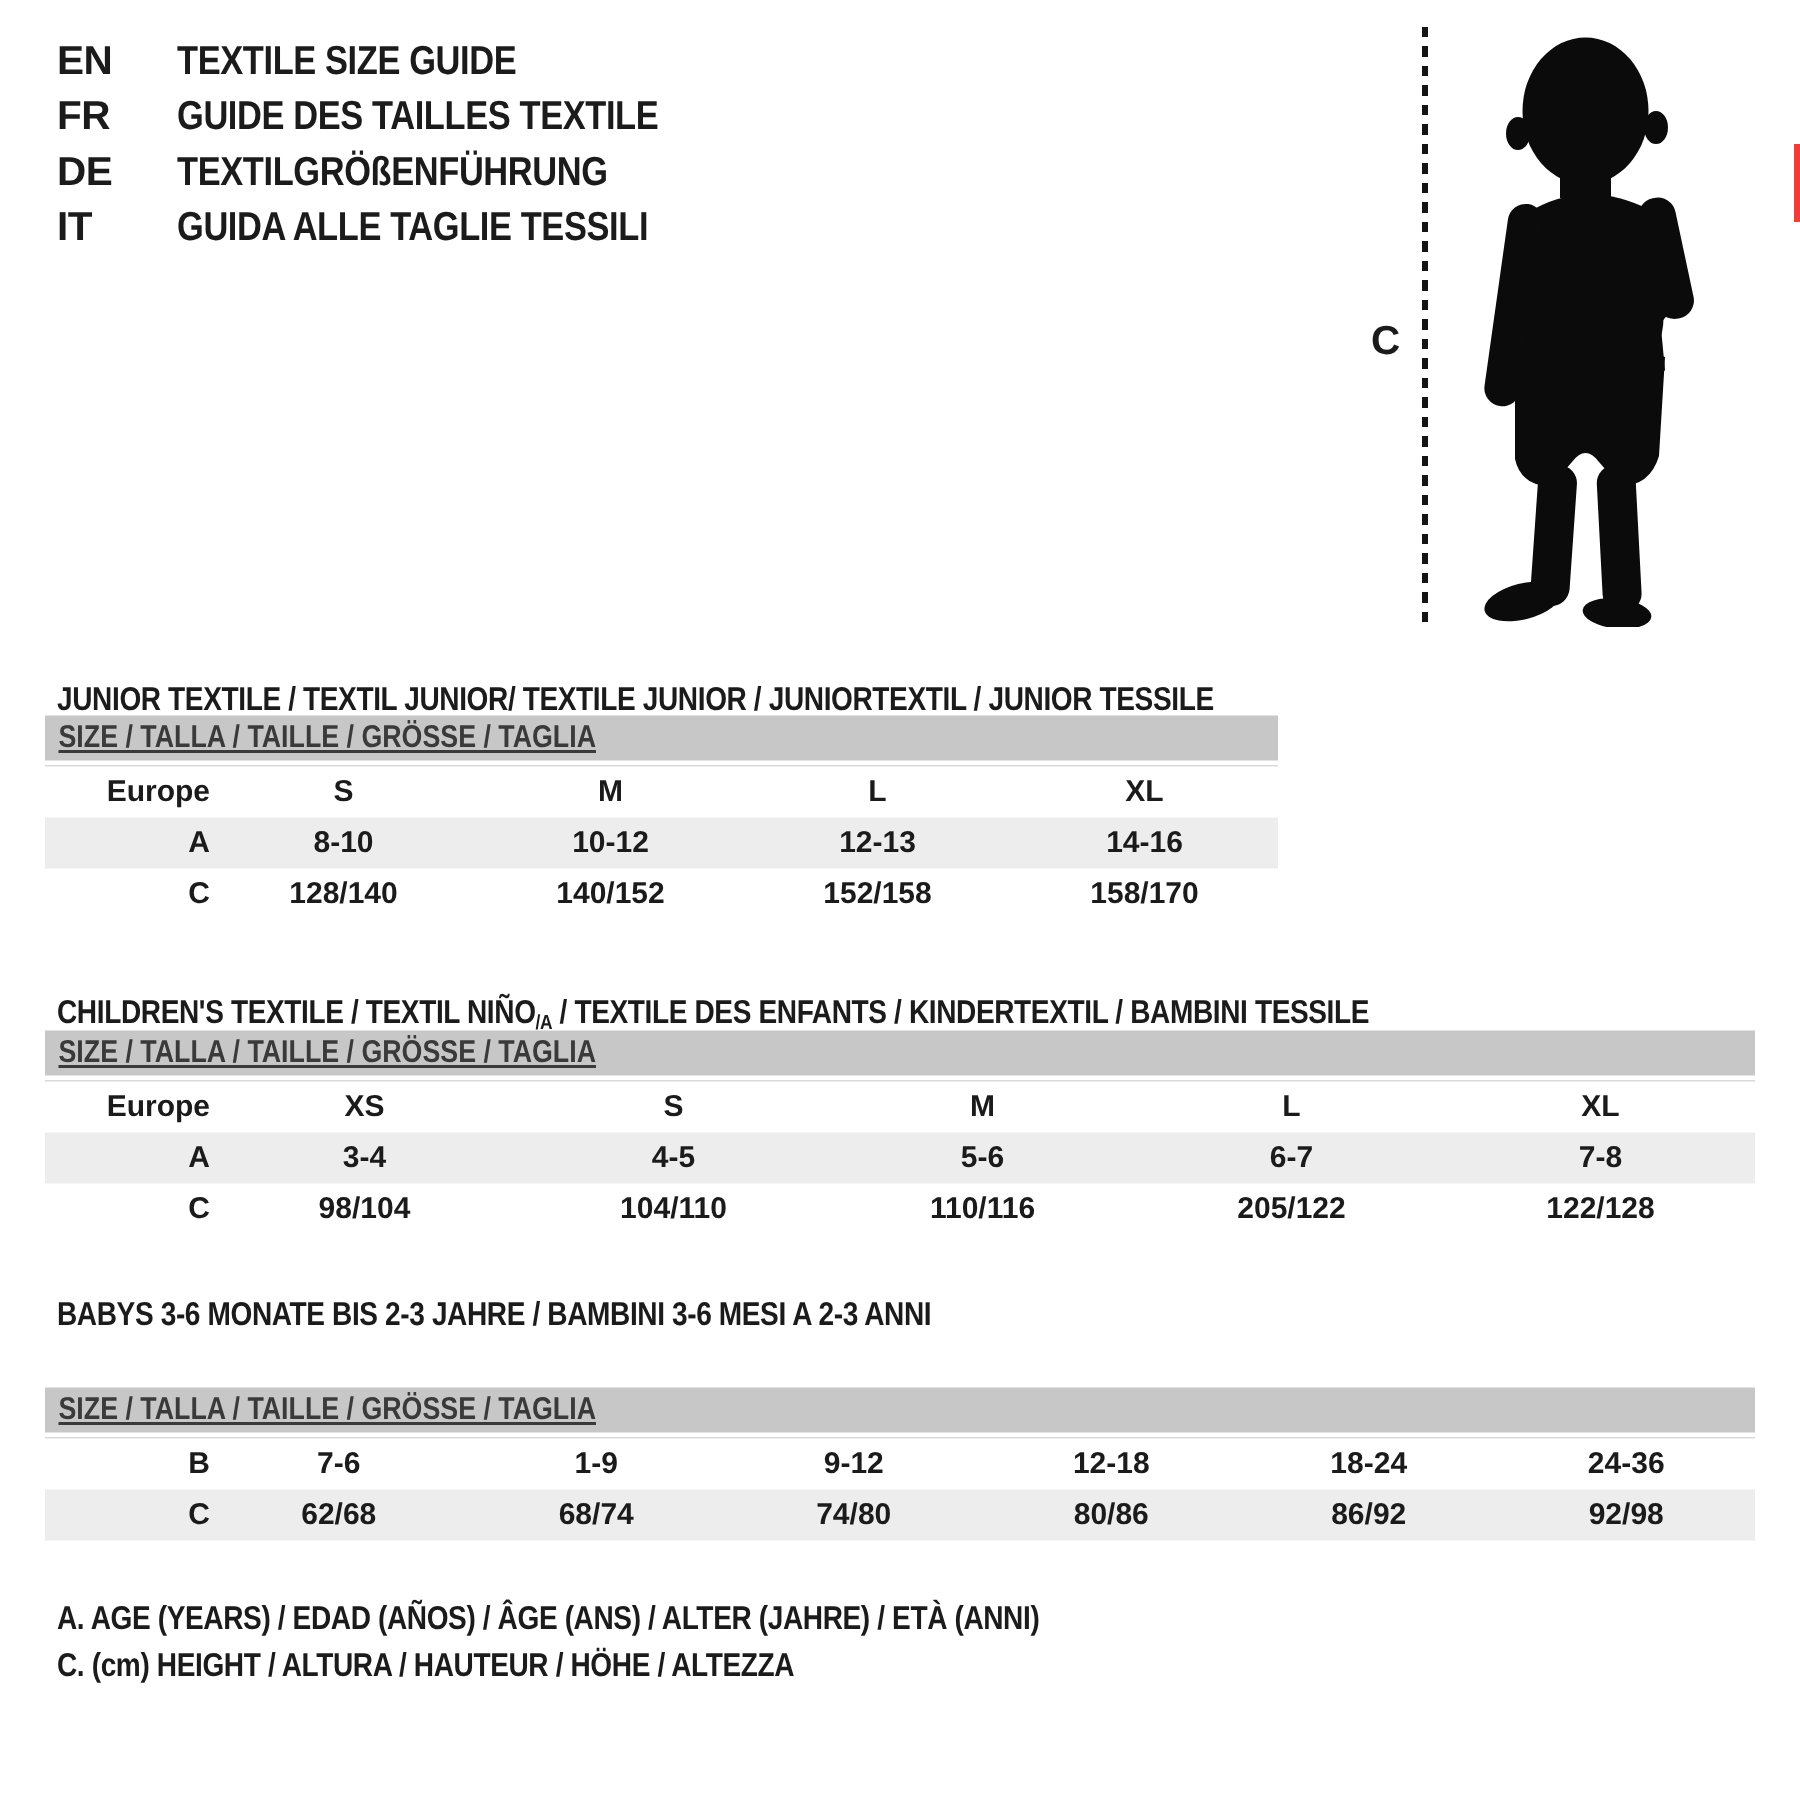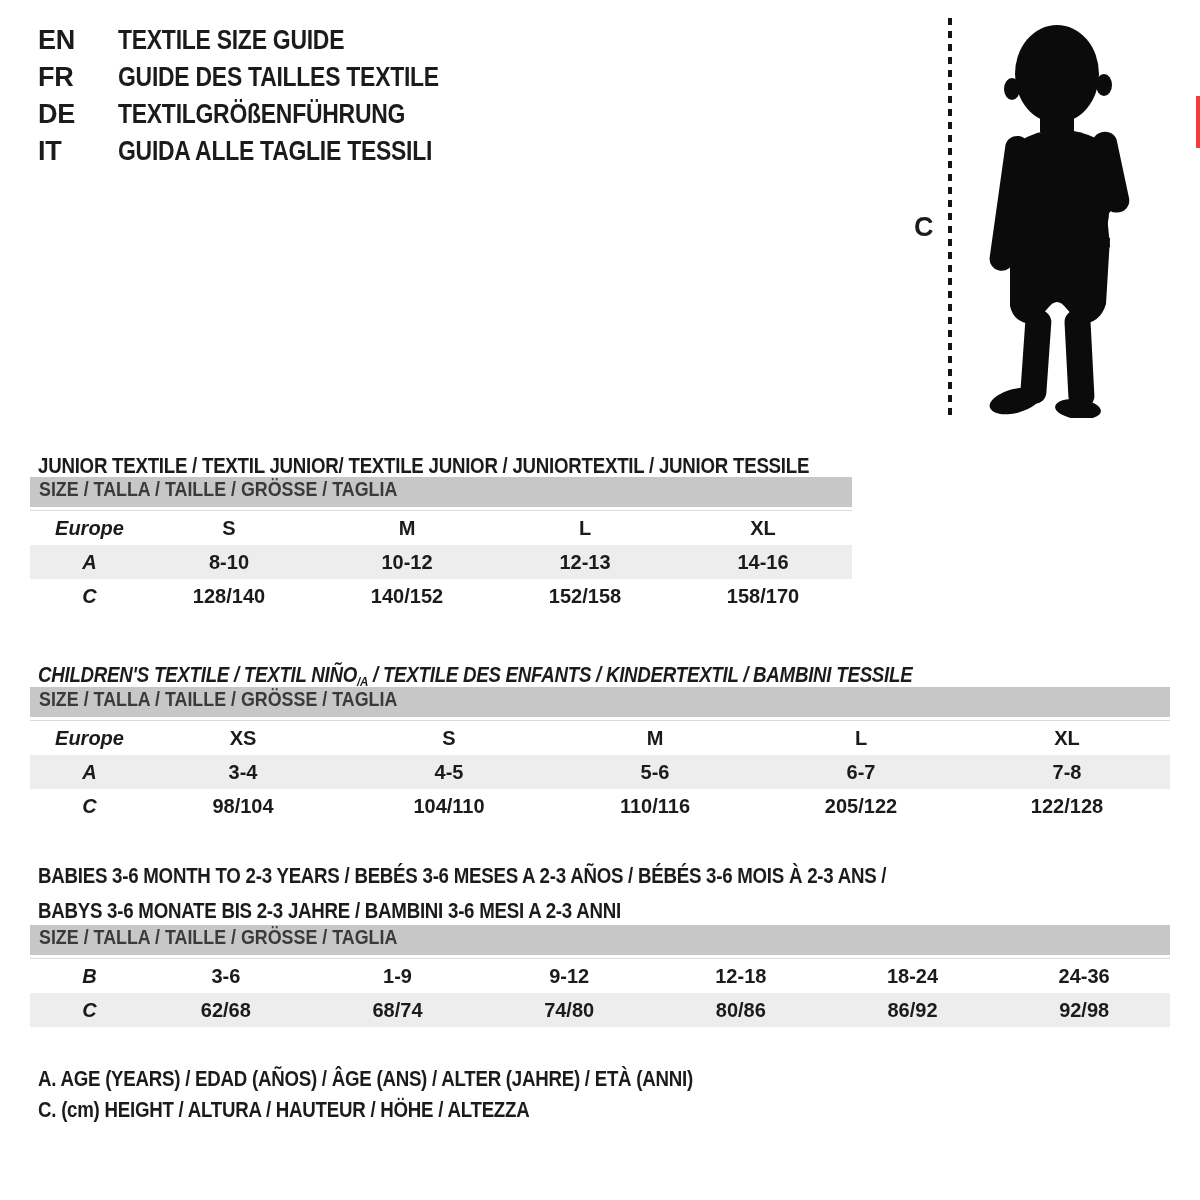--- a/index.html
+++ b/index.html
@@ -21,36 +21,36 @@
     position:absolute; left:948px; top:18px; width:4px; height:400px;
     background:repeating-linear-gradient(180deg, #141414 0 7px, transparent 7px 13px);
   }
   .measure-label { position:absolute; left:914px; top:212px; font-size:27px; }
   .toddler { position:absolute; left:960px; top:12px; width:180px; height:406px; }
   .toddler * { fill:var(--silhouette,#0b0b0b); }
 
   
   .sec-heading { position:absolute; left:38px; font-size:22px; line-height:35px; letter-spacing:-0.3px; }
   .h-junior   { top:430px; }
-  .h-children { top:639px;font-style:italic; }
+  .h-children { top:639px; }
   .h-babies   { top:840px; }
   .sub { font-size:0.62em; vertical-align:-0.28em; }
 
   
   .size-table { position:absolute; left:30px; }
   .t-junior   { top:477px; width:822px; }
   .t-children { top:687px; width:1140px; }
   .t-babies   { top:925px; width:1140px; }
   .size-bar {
     height:30px; background:var(--header-bg,#c7c7c7); color:var(--header-text,#3a3a3a);
-    display:flex; padding-left:9px; font-size:21px; box-sizing:border-box;
+    display:flex; align-items:center; padding-left:9px; font-size:21px; box-sizing:border-box;text-decoration:underline;
   }
   .bar-gap { height:3px; border-bottom:1px solid #dadada; }
   .trow { display:grid; height:34px; align-items:center; font-size:20px; }
-  .trow .label { padding-left:9px; text-align:center;font-style:italic; }
+  .trow .label { padding-left:9px; text-align:right; }
   .trow .val   { text-align:center; }
   .shaded { background:var(--shaded-bg,#ededed); }
 
   
   .legend { position:absolute; left:38px; top:1066px; }
   .legend-line { height:31px; font-size:22px; letter-spacing:-0.3px; }
 
   .red-mark { position:absolute; left:1196px; top:96px; width:4px; height:52px; background:var(--edge-mark,#f03c3c); }
 </style>
 </head>
@@ -162,32 +162,31 @@
           <span class="cell val">98/104</span>
           <span class="cell val">104/110</span>
           <span class="cell val">110/116</span>
           <span class="cell val">205/122</span>
           <span class="cell val">122/128</span>
         </div>
       </div>
   </div>
 
   <h2 class="sec-heading h-babies">
-    <div><span class="cond">BABIES 3-6 MONTH TO 2-3 YEARS / BEBÉS 3-6 MESES A 2-3 AÑOS / BÉBÉS 3-6 MOIS À 2-3 ANS /</span></div>
     <div><span class="cond">BABYS 3-6 MONATE BIS 2-3 JAHRE / BAMBINI 3-6 MESI A 2-3 ANNI</span></div>
   </h2>
   <div class="size-table t-babies">
     <div class="size-bar">
         <span class="cond">SIZE / TALLA / TAILLE / GRÖSSE / TAGLIA</span>
       </div>
     <div class="bar-gap"></div>
     <div class="rows">
         <div class="trow" style="grid-template-columns: 110px repeat(6, 1fr);">
           <span class="cell label">B</span>
-          <span class="cell val">3-6</span>
+          <span class="cell val">7-6</span>
           <span class="cell val">1-9</span>
           <span class="cell val">9-12</span>
           <span class="cell val">12-18</span>
           <span class="cell val">18-24</span>
           <span class="cell val">24-36</span>
         </div>
         <div class="trow shaded" style="grid-template-columns: 110px repeat(6, 1fr);">
           <span class="cell label">C</span>
           <span class="cell val">62/68</span>
           <span class="cell val">68/74</span>

